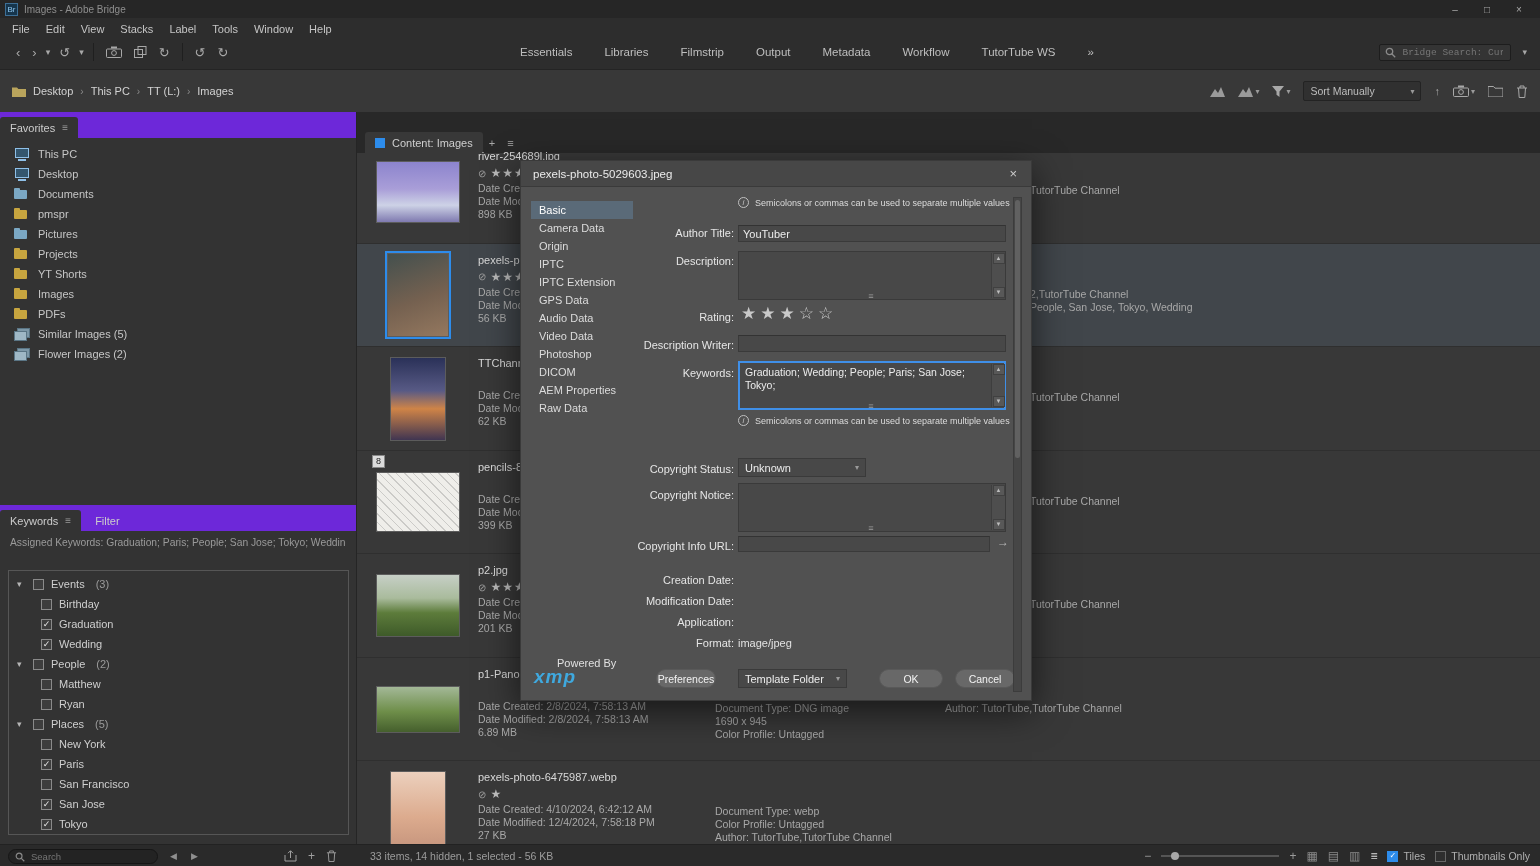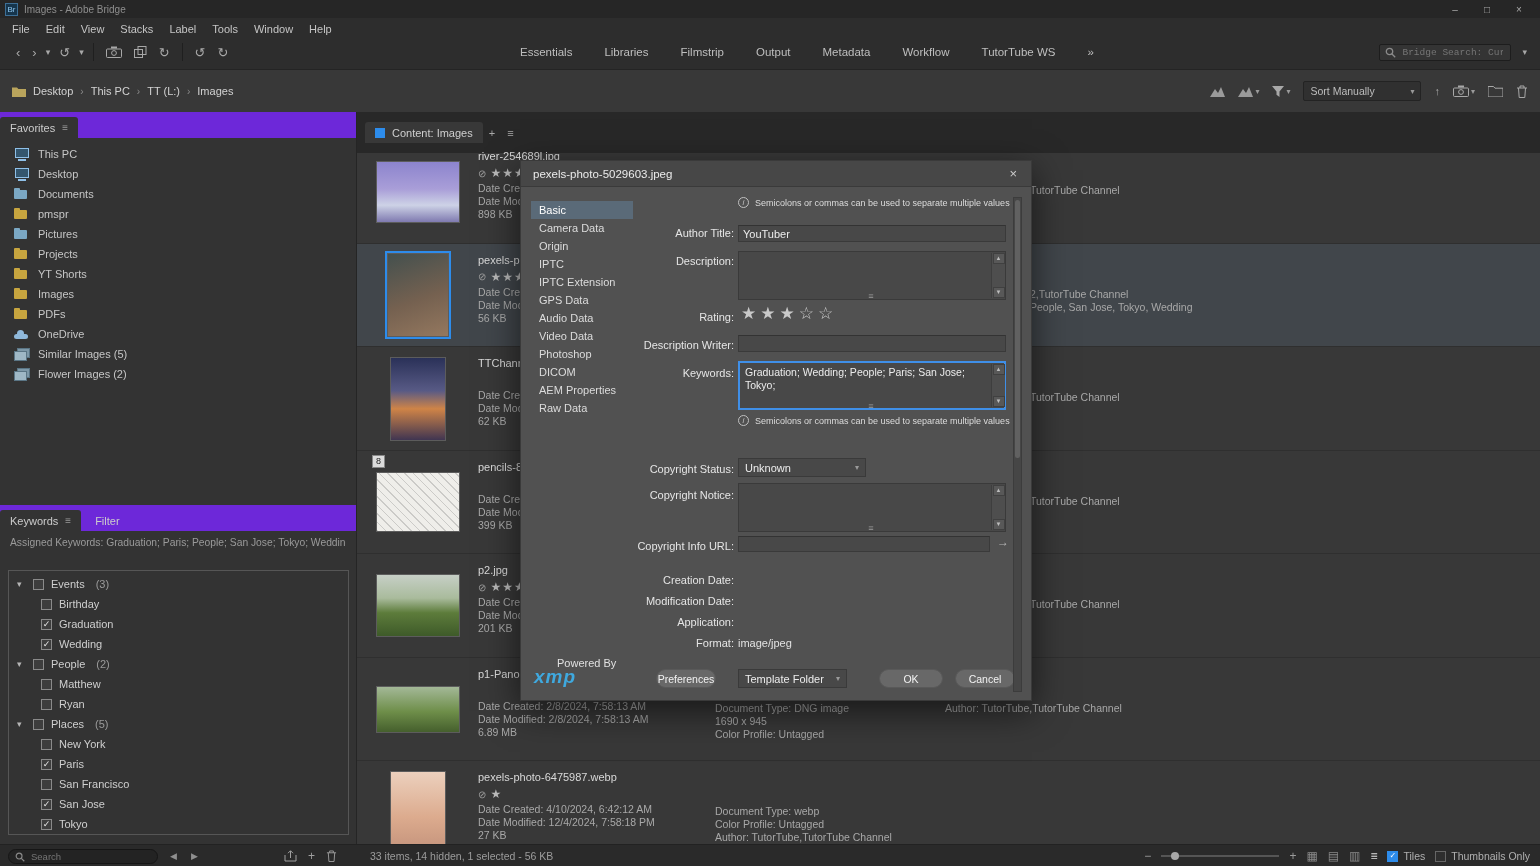--- a/index.html
+++ b/index.html
@@ -63,21 +63,21 @@
   .kt-row.child{padding-left:32px}
   .kt-exp{color:#b5b5b5;font-size:9px;width:9px}
   .kcheck{width:11px;height:11px;border:1px solid #8a8a8a;background:#3d3d3d;display:flex;align-items:center;justify-content:center;font-size:9px;color:#e8e8e8;flex:none}
   .kcheck span{display:none;line-height:1}
   .kcheck.checked span{display:inline}
   .kt-label{color:#cfcfcf}
   .kt-count{color:#9b9b9b;margin-left:4px}
 
   
   #content{position:absolute;top:112px;left:357px;right:0;height:732px;background:#383838;overflow:hidden}
-  .content-strip{height:41px;background:#282828;display:flex;align-items:center;padding-left:8px}
+  .content-strip{height:41px;background:#282828;display:flex;align-items:flex-end;padding-left:8px}
   .content-tab{height:21px;background:#383838;border-radius:3px 3px 0 0;display:flex;align-items:center;gap:7px;padding:0 10px;color:#cfcfcf}
   .bluesq{width:10px;height:10px;background:#2d8ceb;flex:none}
   .strip-ico{color:#a8a8a8;font-size:11px;padding:0 6px;height:21px;display:flex;align-items:center}
   .frow{position:absolute;left:0;right:0;height:103.5px;border-bottom:1px solid #2f2f2f}
   .frow.selected{background:#41464b}
   .thumb-cell{position:absolute;left:18px;top:9px;width:85px;height:85px;display:flex;align-items:center;justify-content:center}
   .thumb{border:1px solid #5c5c5c}
   .frow.selected .thumb{outline:2px solid #2d8ceb}
   .t1{width:84px;height:62px;background:linear-gradient(180deg,#8c84cd,#a99ed8 45%,#cdd2e6 72%,#7f7ab0)}
   .t2{width:62px;height:84px;background:linear-gradient(160deg,#44504e,#756150 55%,#94785f)}
@@ -309,24 +309,20 @@
         </div>
       <div class="fav-item">
           <span class="fi fi-fy"></span>
           <span>Images</span>
         </div>
       <div class="fav-item">
           <span class="fi fi-fy"></span>
           <span>PDFs</span>
         </div>
       <div class="fav-item">
-          <span class="fi fi-cloud"></span>
-          <span>OneDrive</span>
-        </div>
-      <div class="fav-item">
           <span class="fi fi-coll"></span>
           <span>Similar Images (5)</span>
         </div>
       <div class="fav-item">
           <span class="fi fi-coll"></span>
           <span>Flower Images (2)</span>
         </div>
     </div>
 
     <div class="tabstrip">

